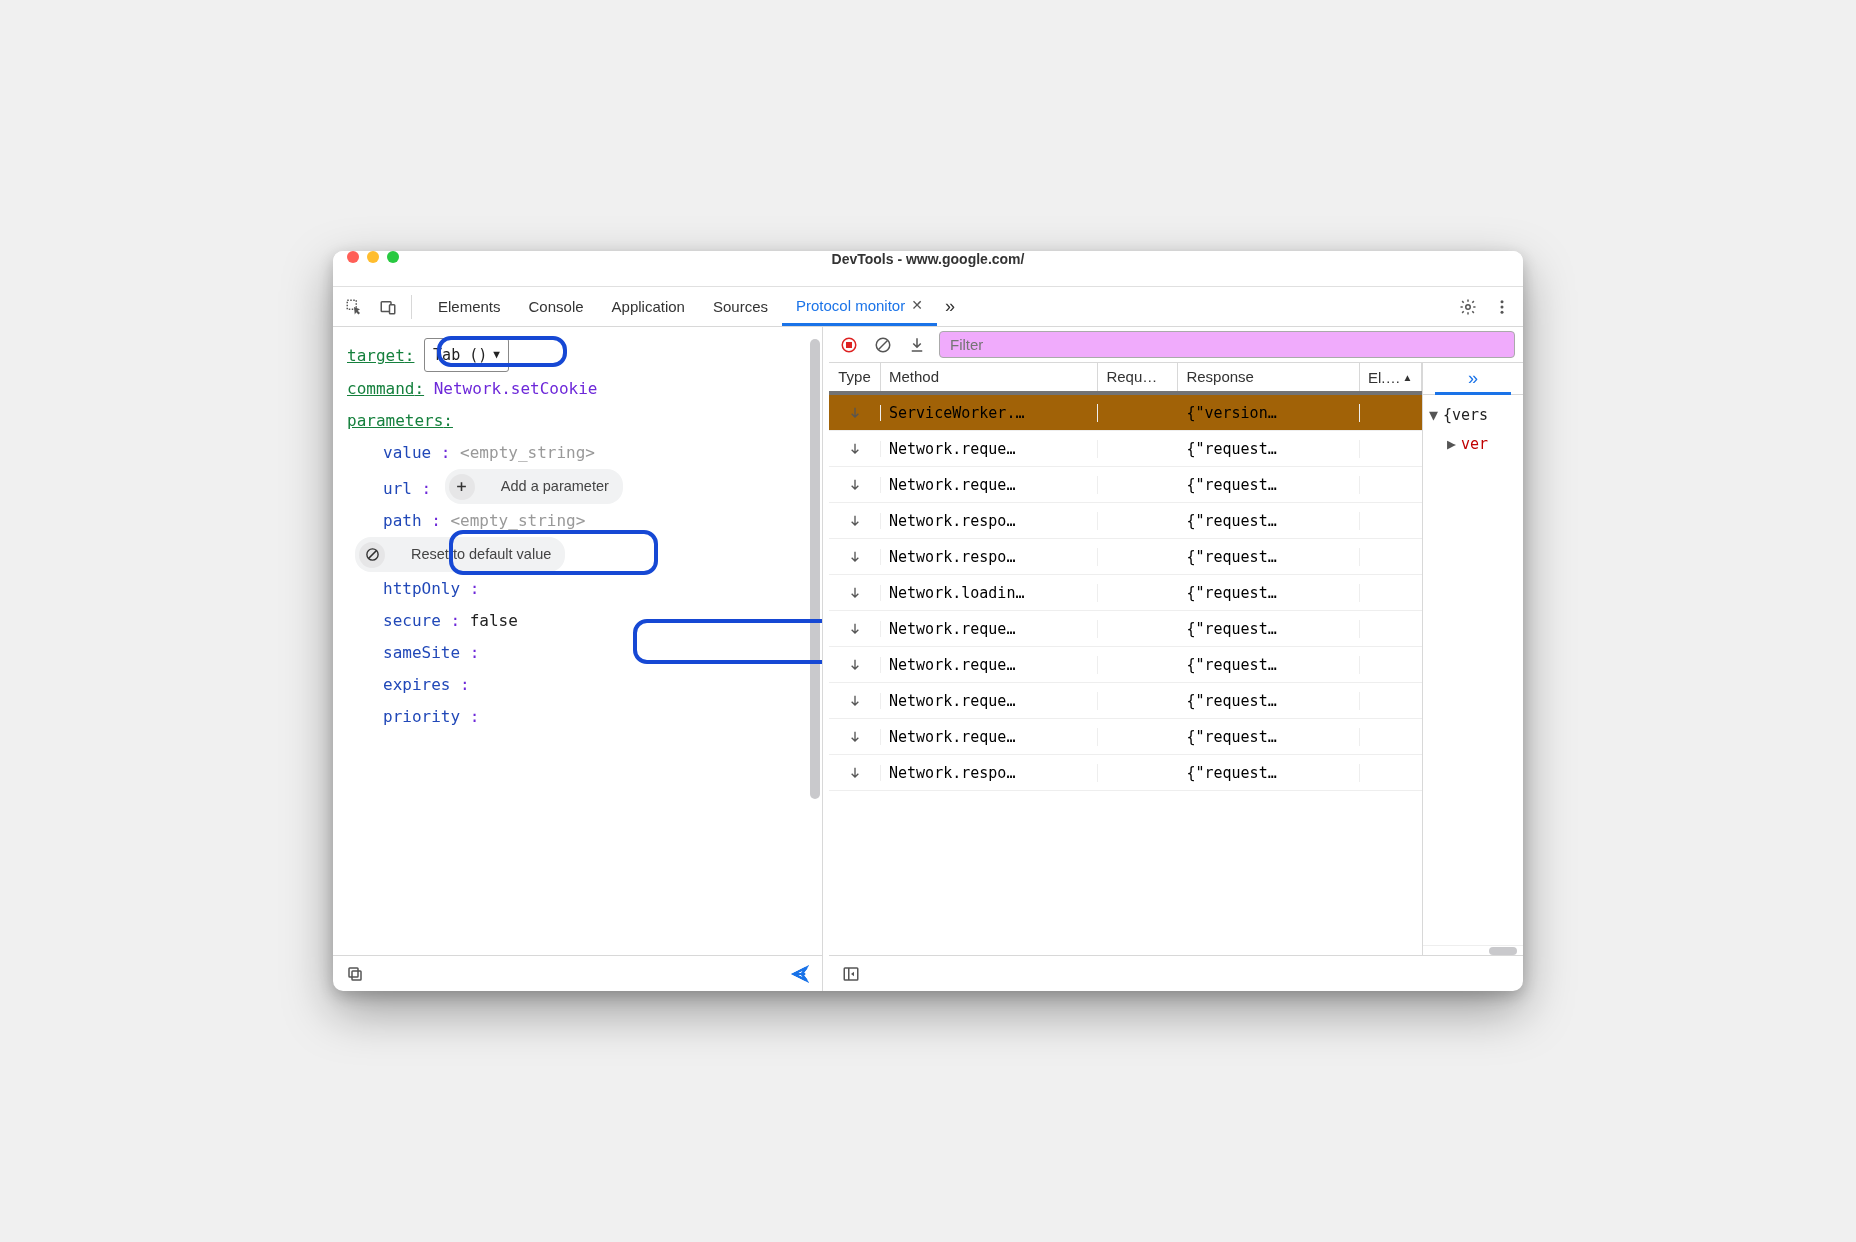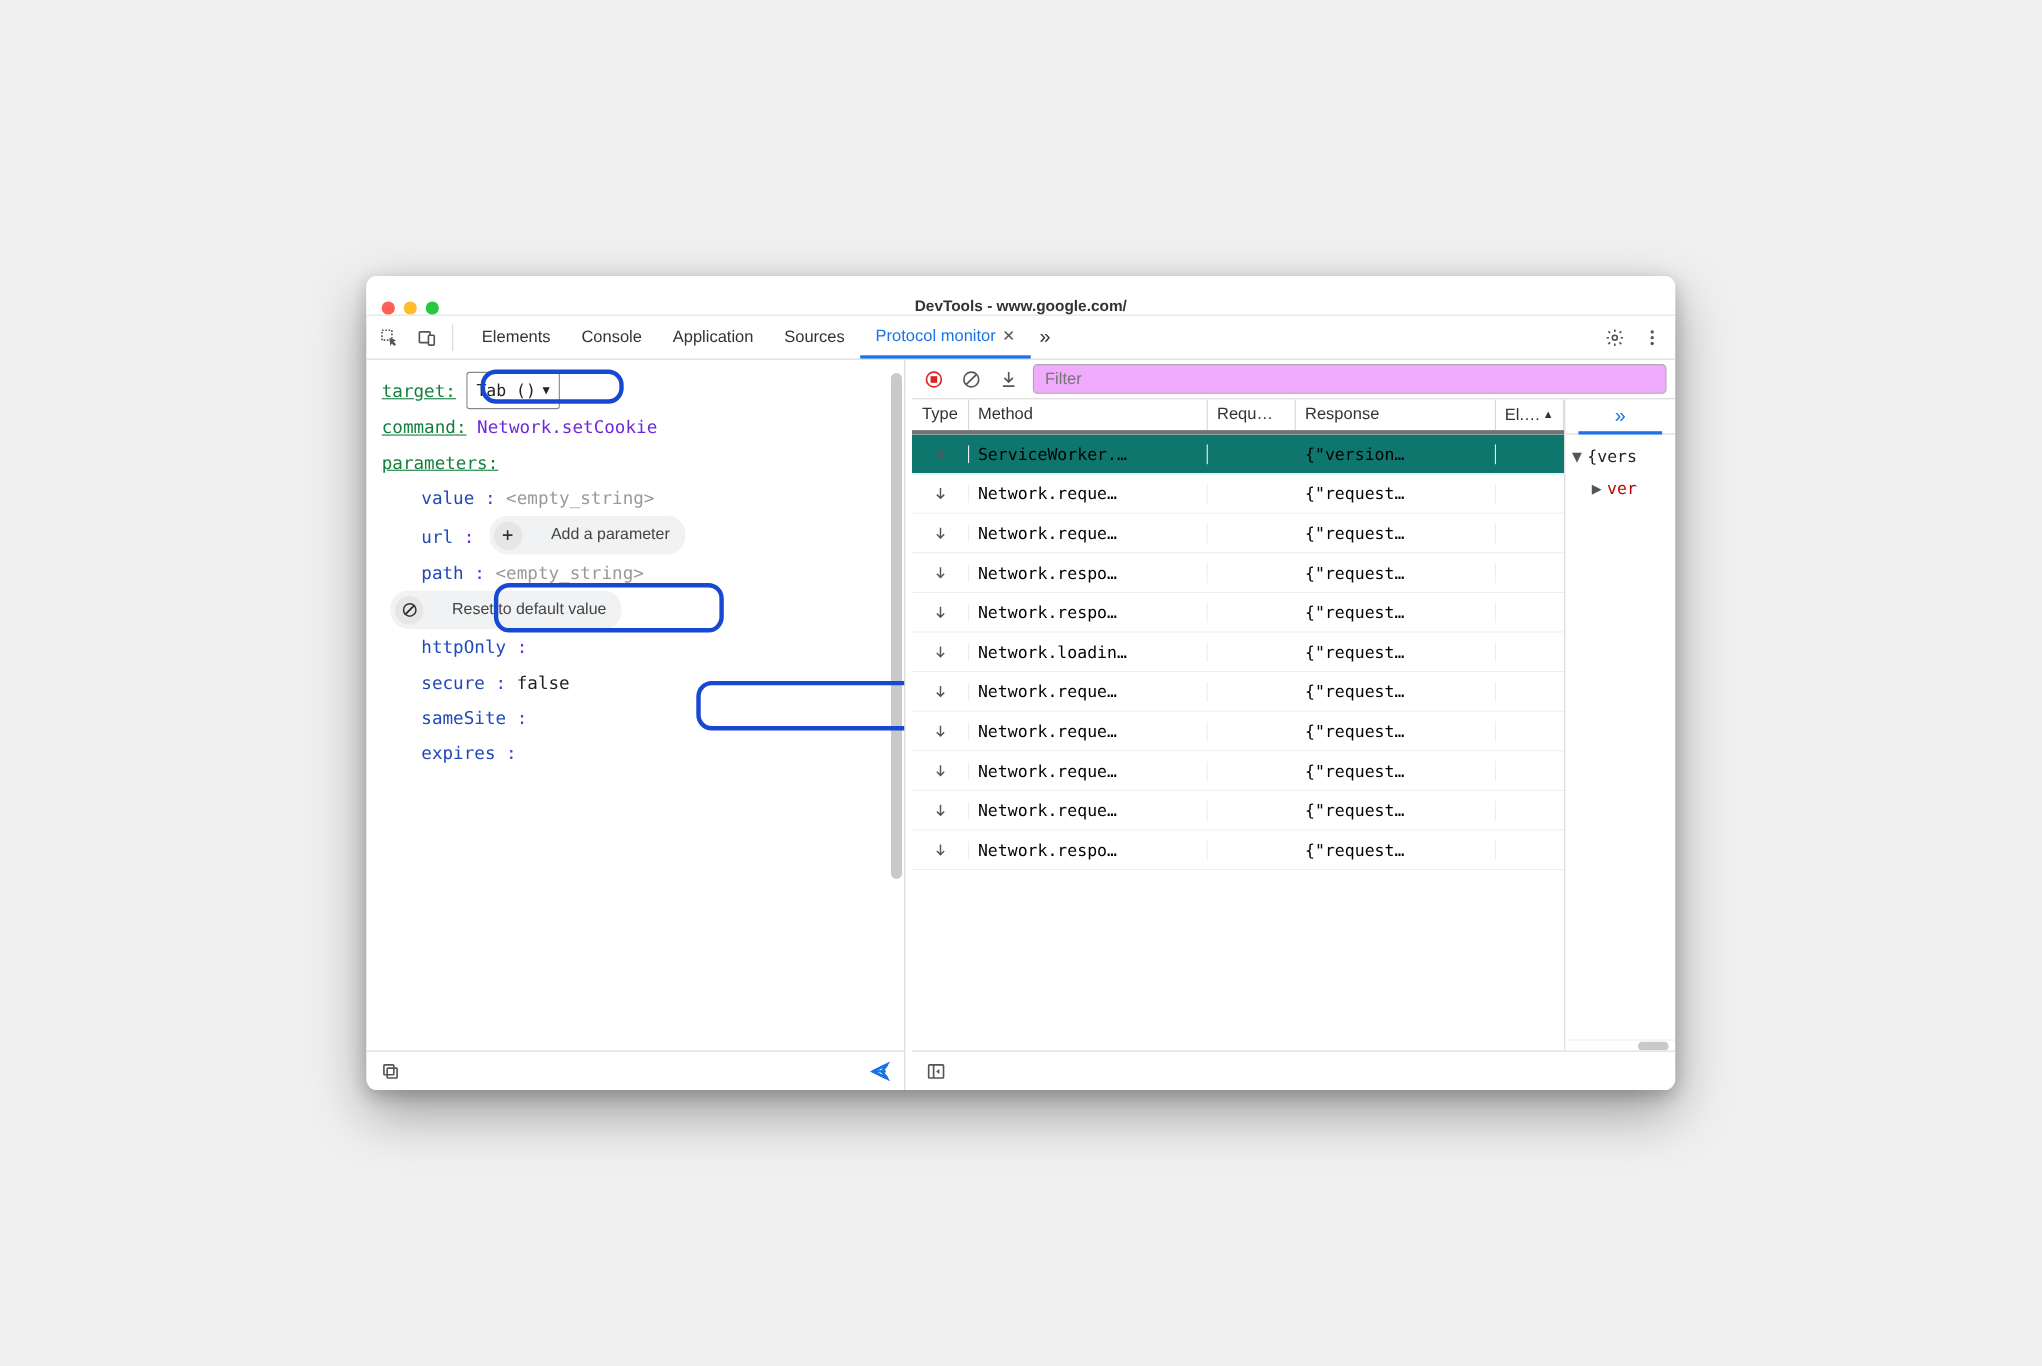--- a/index.html
+++ b/index.html
@@ -14,21 +14,21 @@
     background: #fff;
     border-radius: 10px;
     box-shadow: 0 20px 50px rgba(0,0,0,.35), 0 5px 15px rgba(0,0,0,.2);
     overflow: hidden;
     display:flex; flex-direction:column;
     position: relative;
   }
   
   .titlebar {
     height: 36px;
-    display:flex; align-items:flex-end;
+    display:flex; align-items:flex-start;
     background: #fff;
     position:relative;
     border-bottom: 1px solid #e0e0e0;
   }
   .traffic { display:flex; gap:8px; margin-left:14px; }
   .traffic span { width:12px; height:12px; border-radius:50%; }
   .tl-close { background:#ff5f57; }
   .tl-min   { background:#ffbd2e; }
   .tl-max   { background:#28c940; }
   .titlebar-title {
@@ -200,21 +200,21 @@
     border-bottom:1px solid #eee;
     font-family: Menlo, Consolas, monospace;
     font-size:15px;
     align-items:center;
   }
   .log-row > div {
     padding:0 8px;
     overflow:hidden; text-overflow:ellipsis; white-space:nowrap;
     border-right:1px solid #eee;
   }
-  .log-row.sel { background:#0f766e; }
+  .log-row.sel { background:#a16207; }
   .log-row .col-type { display:flex; justify-content:center;}
   .log-row .col-type svg { width:16px; height:16px; color:#555;}
   .log-row .col-ela { border-right:none;}
 
   .detail-pane {
     width:100px;
     font-family: Menlo, Consolas, monospace;
     font-size:15px;
     display:flex; flex-direction:column;
     overflow:hidden;
@@ -374,20 +374,21 @@
                   </svg>
               </span>
               <span>Reset to default value</span>
             </span>
           </div>
 
           <div><span class="indent"></span><span class="tok-name">httpOnly</span> <span class="tok-val">:</span> </div>
           <div><span class="indent"></span><span class="tok-name">secure</span> <span class="tok-val">:</span> <span class="tok-bool">false</span></div>
           <div><span class="indent"></span><span class="tok-name">sameSite</span> <span class="tok-val">:</span> </div>
           <div><span class="indent"></span><span class="tok-name">expires</span> <span class="tok-val">:</span> </div>
+          <div><span class="indent"></span><span class="tok-name">priority</span> <span class="tok-val">:</span> </div>
 
         </div>
         <div class="fake-scroll"></div>
 
         <div class="highlight-box" style="left:104px; top:9px; width:130px; height:31px;"></div>
         <div class="highlight-box" style="left:116px; top:203px; width:209px; height:45px;"></div>
         <div class="highlight-box" style="left:300px; top:292px; width:247px; height:45px;"></div>
       </div>
       <div class="left-footer">
         <div class="footer-icon">

